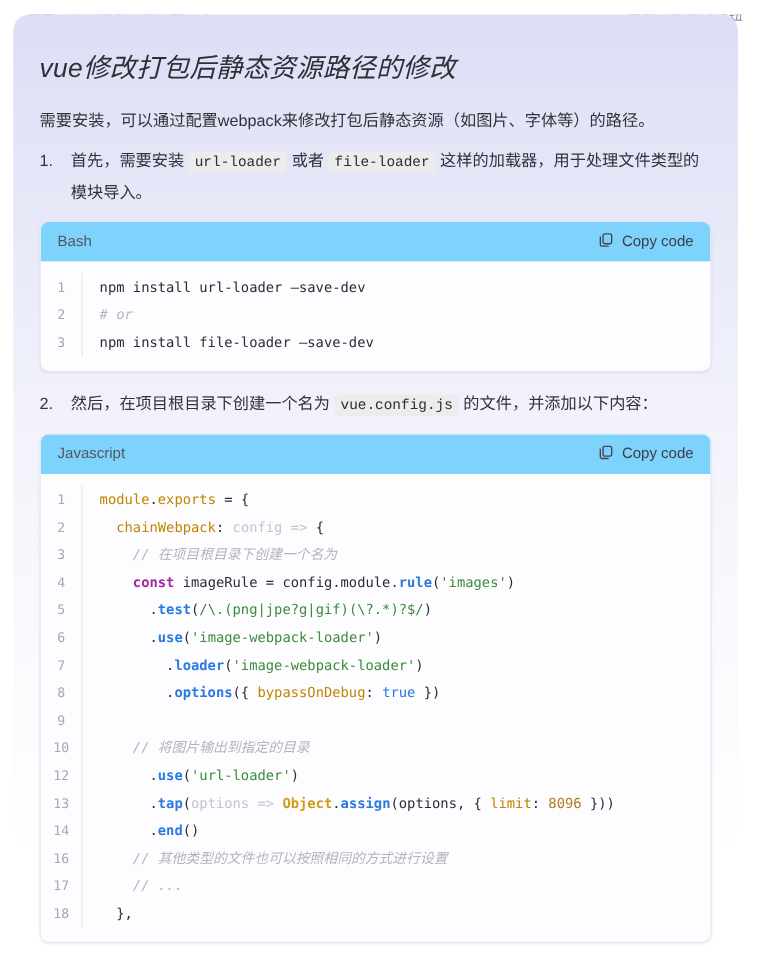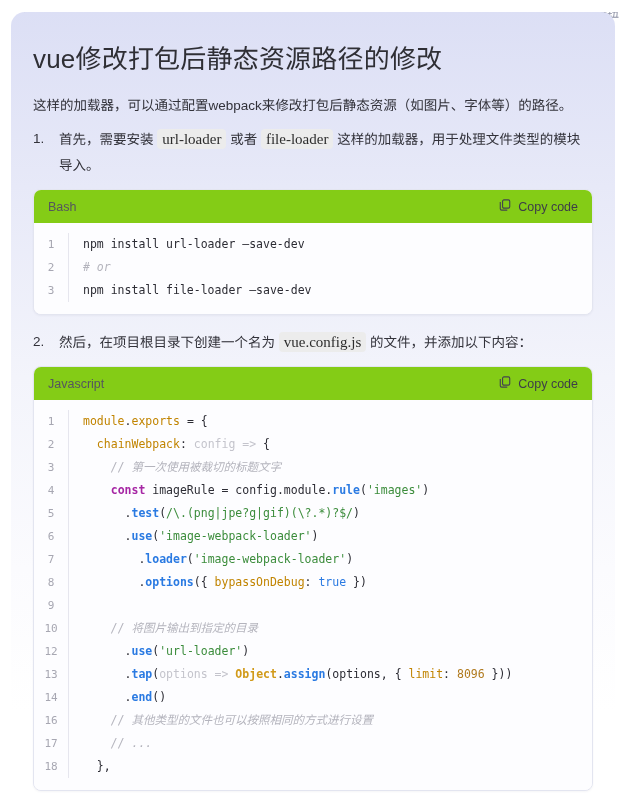--- a/index.html
+++ b/index.html
@@ -44,25 +44,26 @@
     width: 604px;
     min-height: 795px;
     border-radius: 14px 14px 0 0;
     background: linear-gradient(to bottom, #dcdff5 0%, #e7e9f8 22%, #f3f4fb 46%, #fbfbfe 70%, #ffffff 88%);
     box-sizing: border-box;
     padding: 20px 22px 0 22px;
   }
 
   h1.article-title {
     margin: 10px 0 16px 0;
-    font-size: 26px;
+    font-size: 22px;
     font-weight: 400;
     line-height: 1.35;
     color: #2f2f35;
     letter-spacing: 0.2px;
+    font-style: italic;
   }
 
   p.para {
     margin: 0 0 7px 0;
     font-size: 13.5px;
     line-height: 26px;
     color: #32323a;
   }
 
   .ol-item {
@@ -74,43 +75,43 @@
     position: relative;
   }
   .ol-item .marker {
     position: absolute;
     left: 0;
     top: 0;
     color: #32323a;
   }
 
   code.inline {
-    font-family: Liberation Serif, serif;
-    font-size: 15px;
+    font-family: Liberation Mono, monospace;
+    font-size: 12px;
     background: #ececec;
     border-radius: 4px;
     padding: 2px 5px;
     color: #2d2d2d;
     white-space: nowrap;
   }
 
   
   .codeblock {
     margin: 10px 0 14px 0;
     border-radius: 8px;
     border: 1px solid #e3e5f0;
     overflow: hidden;
     background: #fcfcfe;
     box-shadow: 0 1px 2px rgba(60,60,90,0.05);
   }
   .code-header {
     display: flex;
     align-items: center;
     justify-content: space-between;
-    background: #84cc16;
+    background: #7dd3fc;
     padding: 8px 14px 8px 14px;
     font-size: 12.5px;
     color: #55555f;
   }
   .code-lang { color: #55555f; }
   .copy-code {
     display: flex;
     align-items: center;
     gap: 6px;
     color: #3d3d48;
@@ -168,21 +169,21 @@
 
 <div class="top-strip">
   <span class="strip-text strip-left">第一次使用被裁切的标题文字</span>
   <span class="strip-text strip-right">被裁切的操作按钮</span>
 </div>
 
 <div class="answer-card">
 
   <h1 class="article-title">vue修改打包后静态资源路径的修改</h1>
 
-  <p class="para">这样的加载器，可以通过配置webpack来修改打包后静态资源（如图片、字体等）的路径。</p>
+  <p class="para">需要安装，可以通过配置webpack来修改打包后静态资源（如图片、字体等）的路径。</p>
 
   <div class="ol-item">
     <span class="marker">1.</span><span>首先，需要安装 </span><code class="inline">url-loader</code><span> 或者 </span><code class="inline">file-loader</code><span> 这样的加载器，用于处理文件类型的模块导入。</span>
   </div>
 
   <div class="codeblock">
     <div class="code-header">
       <span class="code-lang">Bash</span>
       <span class="copy-code">
         <span class="copy-icon">
@@ -214,21 +215,21 @@
             <rect x="5.2" y="2.2" width="8.2" height="9.4" rx="1.6"></rect>
             <path d="M10.6 13.8H4.2a1.6 1.6 0 0 1-1.6-1.6V4.6"></path>
           </svg>
         </span>
         <span>Copy code</span>
       </span>
     </div>
     <div class="code-body">
         <div class="code-line"><span class="ln">1</span><span class="lc"><span class="t-prop">module</span><span class="t-plain">.</span><span class="t-prop">exports</span><span class="t-plain"> = {</span></span></div>
         <div class="code-line"><span class="ln">2</span><span class="lc"><span class="t-plain">  </span><span class="t-prop">chainWebpack</span><span class="t-plain">: </span><span class="t-param">config =&gt; </span><span class="t-plain">{</span></span></div>
-        <div class="code-line"><span class="ln">3</span><span class="lc"><span class="t-plain">    </span><span class="t-comment">// 第一次使用被裁切的标题文字</span></span></div>
+        <div class="code-line"><span class="ln">3</span><span class="lc"><span class="t-plain">    </span><span class="t-comment">// 在项目根目录下创建一个名为</span></span></div>
         <div class="code-line"><span class="ln">4</span><span class="lc"><span class="t-plain">    </span><span class="t-keyword">const</span><span class="t-plain"> imageRule = config.module.</span><span class="t-func">rule</span><span class="t-plain">(</span><span class="t-string">'images'</span><span class="t-plain">)</span></span></div>
         <div class="code-line"><span class="ln">5</span><span class="lc"><span class="t-plain">      .</span><span class="t-func">test</span><span class="t-plain">(</span><span class="t-regex">/\.(png|jpe?g|gif)(\?.*)?$/</span><span class="t-plain">)</span></span></div>
         <div class="code-line"><span class="ln">6</span><span class="lc"><span class="t-plain">      .</span><span class="t-func">use</span><span class="t-plain">(</span><span class="t-string">'image-webpack-loader'</span><span class="t-plain">)</span></span></div>
         <div class="code-line"><span class="ln">7</span><span class="lc"><span class="t-plain">        .</span><span class="t-func">loader</span><span class="t-plain">(</span><span class="t-string">'image-webpack-loader'</span><span class="t-plain">)</span></span></div>
         <div class="code-line"><span class="ln">8</span><span class="lc"><span class="t-plain">        .</span><span class="t-func">options</span><span class="t-plain">({ </span><span class="t-prop">bypassOnDebug</span><span class="t-plain">: </span><span class="t-bool">true</span><span class="t-plain"> })</span></span></div>
         <div class="code-line"><span class="ln">9</span><span class="lc"><span class="t-plain"></span></span></div>
         <div class="code-line"><span class="ln">10</span><span class="lc"><span class="t-plain">    </span><span class="t-comment">// 将图片输出到指定的目录</span></span></div>
         <div class="code-line"><span class="ln">12</span><span class="lc"><span class="t-plain">      .</span><span class="t-func">use</span><span class="t-plain">(</span><span class="t-string">'url-loader'</span><span class="t-plain">)</span></span></div>
         <div class="code-line"><span class="ln">13</span><span class="lc"><span class="t-plain">      .</span><span class="t-func">tap</span><span class="t-plain">(</span><span class="t-param">options =&gt; </span><span class="t-obj">Object</span><span class="t-plain">.</span><span class="t-func">assign</span><span class="t-plain">(options, { </span><span class="t-prop">limit</span><span class="t-plain">: </span><span class="t-number">8096</span><span class="t-plain"> }))</span></span></div>
         <div class="code-line"><span class="ln">14</span><span class="lc"><span class="t-plain">      .</span><span class="t-func">end</span><span class="t-plain">()</span></span></div>

